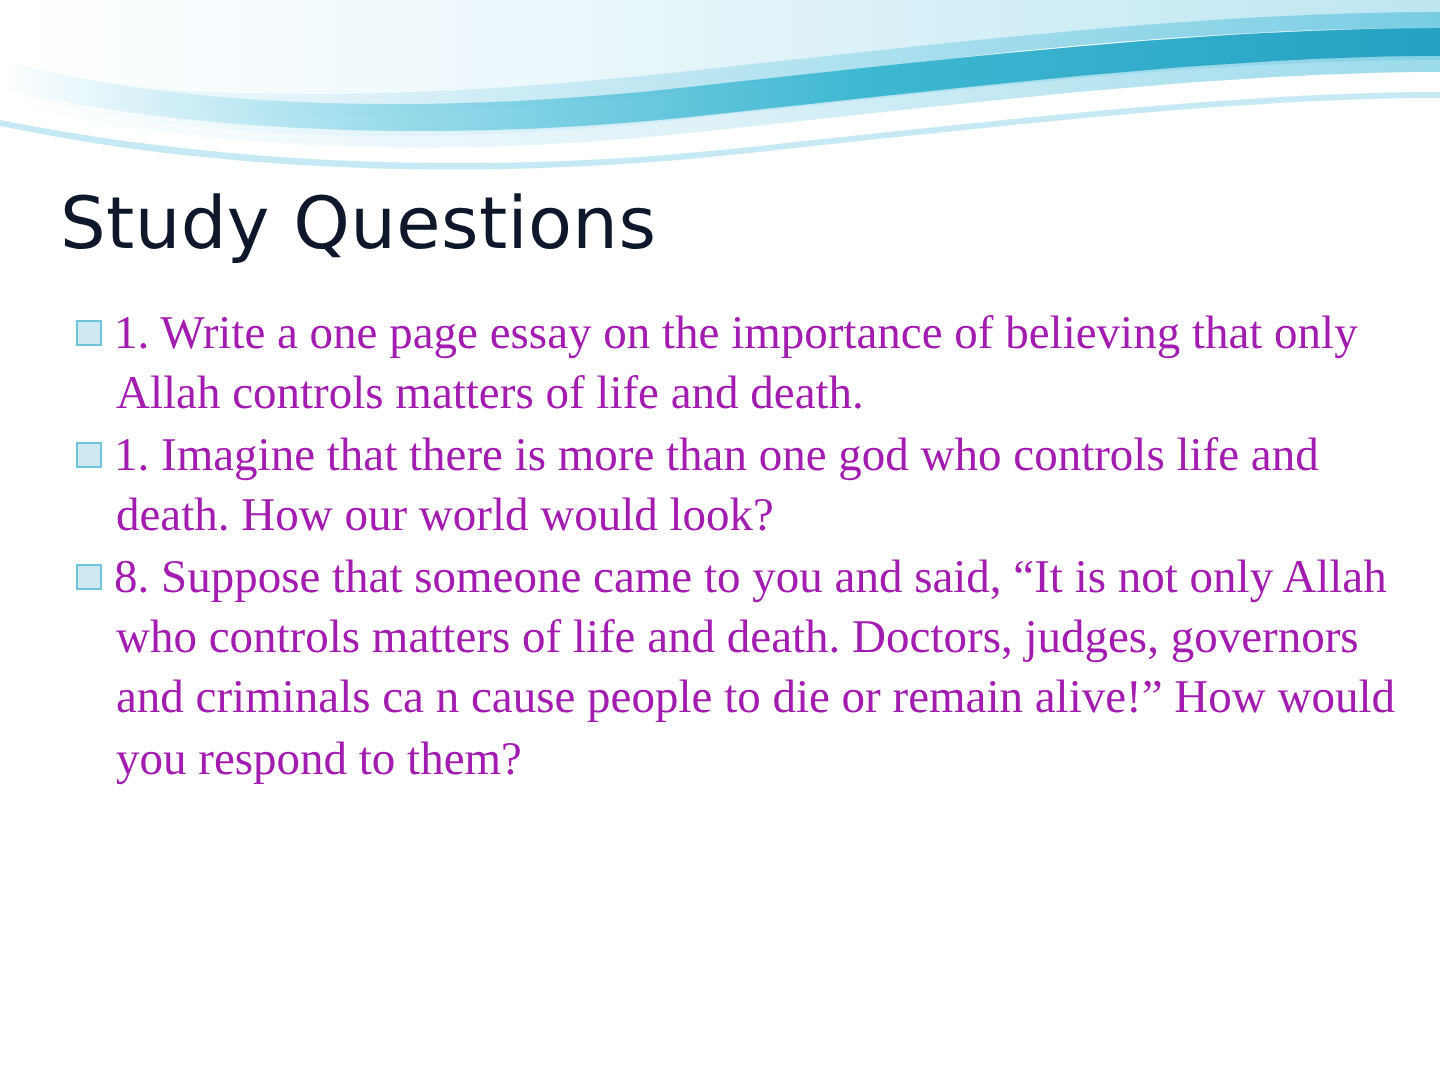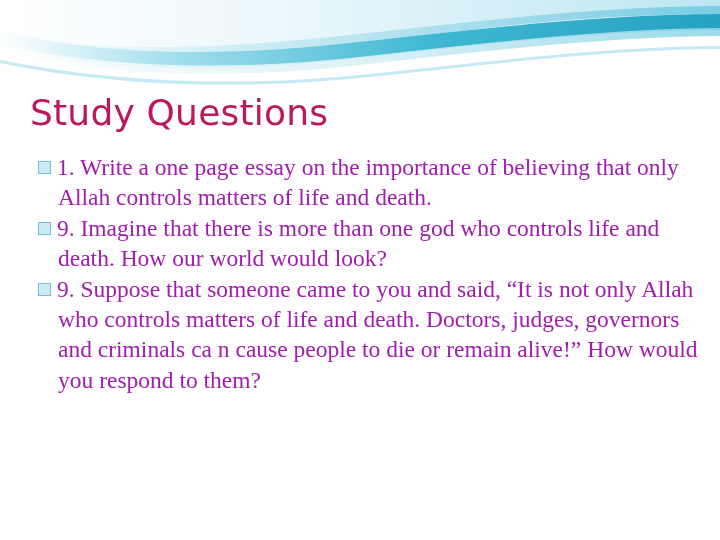--- a/index.html
+++ b/index.html
@@ -33,21 +33,21 @@
   .banner svg {
     display: block;
   }
   .title {
     position: absolute;
     left: 30px;
     top: 92px;
     font-family: "DejaVu Sans", sans-serif;
     font-weight: 400;
     font-size: 36px;
-    color: #be185d;
+    color: #0f172a;
     letter-spacing: 0.2px;
     white-space: nowrap;
   }
   .body-area {
     position: absolute;
     left: 38px;
     top: 152px;
     width: 660px;
   }
   .bullet-item {
@@ -117,22 +117,22 @@
 
   <div class="title">Study Questions</div>
 
   <div class="body-area">
 
     <div class="bullet-item">
       <span class="bullet-box"></span><span class="bullet-text">1.  Write a one page essay on the importance of believing that only Allah controls matters of life and death.</span>
     </div>
 
     <div class="bullet-item">
-      <span class="bullet-box"></span><span class="bullet-text">9.  Imagine that there is more than one god who controls life and death.  How our world would look?</span>
+      <span class="bullet-box"></span><span class="bullet-text">1.  Imagine that there is more than one god who controls life and death.  How our world would look?</span>
     </div>
 
     <div class="bullet-item">
-      <span class="bullet-box"></span><span class="bullet-text">9.  Suppose that someone came to you and said, “It is not only Allah who controls matters of life and death.  Doctors, judges, governors and criminals ca n cause people to die or remain alive!” How would you respond to them?</span>
+      <span class="bullet-box"></span><span class="bullet-text">8.  Suppose that someone came to you and said, “It is not only Allah who controls matters of life and death.  Doctors, judges, governors and criminals ca n cause people to die or remain alive!” How would you respond to them?</span>
     </div>
 
   </div>
 
 </div>
 
 </body></html>

